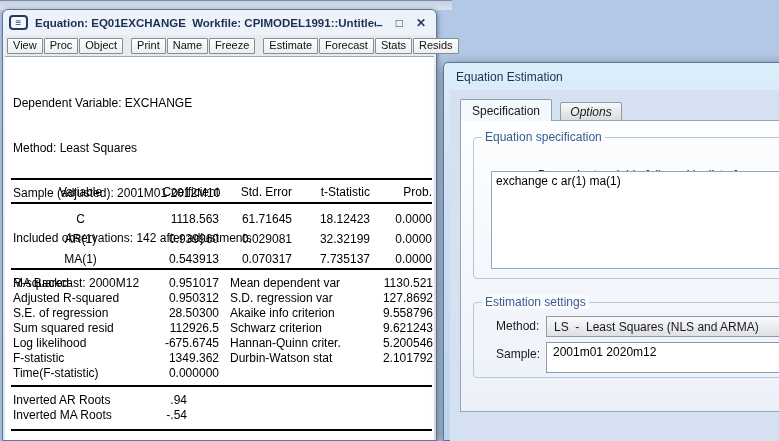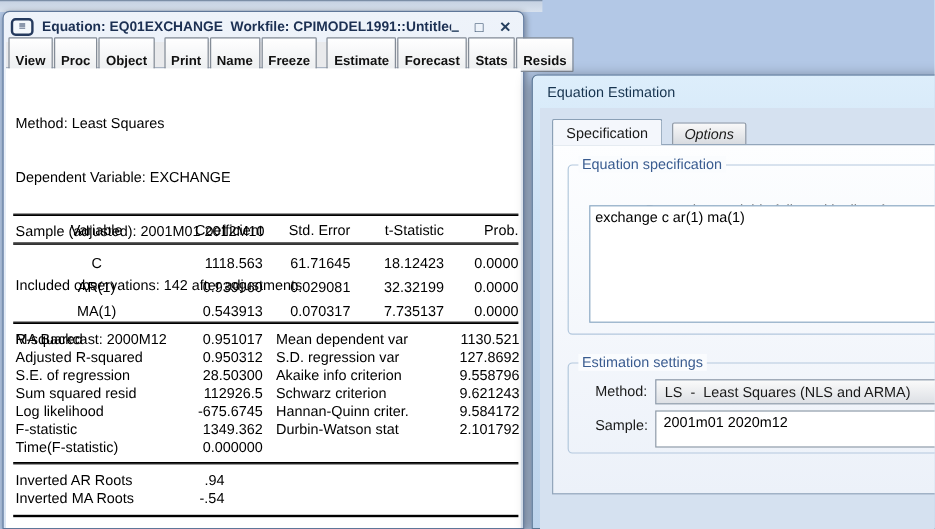--- a/index.html
+++ b/index.html
@@ -22,21 +22,21 @@
   .ewin-title-text { flex:1; margin-left:7px; font-size:11.5px; font-weight:bold;
     color:#1b2f52; white-space:pre; overflow:hidden; }
   .win-controls { display:flex; gap:13px; margin-right:4px; color:#26405f;
     font-weight:bold; font-size:12px; }
   .win-controls span { cursor:default; line-height:14px; }
   .ctrl-min { transform:translateY(2px); }
   .ewin-toolbar { position:absolute; left:2px; right:2px; top:25px; height:22px;
     background:#e9eaec; border-bottom:1px solid #9aa7b8; display:flex; align-items:center;
     padding:0 2px; gap:1px; }
   .tb-btn { font-size:11px; border:1px solid #848c97; background:linear-gradient(#ffffff,#eceef0);
-    padding:13px 5px 2px 5px; color:#111; border-radius:1px; white-space:nowrap;font-weight:bold; }
+    padding:0 5px 2px 5px; color:#111; border-radius:1px; white-space:nowrap; }
   .grp-start { margin-left:7px; }
   .ewin-body { position:absolute; left:2px; right:2px; top:47px; bottom:0;
     background:#fff; font-size:12px; color:#000; }
 
   .summary { position:absolute; left:8px; top:9px; line-height:15px; white-space:pre; }
 
   .sep { position:absolute; left:6px; width:421px; height:2px;
     border-top:1px solid #000; border-bottom:1px solid #000; }
 
   .crow { position:absolute; left:0; width:433px; height:15px; }
@@ -115,22 +115,22 @@
       <button class="tb-btn">Name</button>
       <button class="tb-btn">Freeze</button>
       <button class="tb-btn grp-start">Estimate</button>
       <button class="tb-btn">Forecast</button>
       <button class="tb-btn">Stats</button>
       <button class="tb-btn">Resids</button>
     </div>
 
     <div class="ewin-body">
       <div class="summary">
+        <div>Dependent Variable: EXCHANGE</div>
         <div>Method: Least Squares</div>
-        <div>Dependent Variable: EXCHANGE</div>
         <div>Sample (adjusted): 2001M01 2012M10</div>
         <div>Included observations: 142 after adjustments</div>
         <div>MA Backcast: 2000M12</div>
       </div>
 
       <div class="sep" style="top:121px"></div>
 
       <div class="crow" style="top:128px">
         <span class="cc1">Variable</span>
         <span class="cc2">Coefficient</span>
@@ -186,21 +186,21 @@
       <div class="srow" style="top:264px">
         <span class="sl1">Sum squared resid</span>
         <span class="sv1">112926.5</span>
         <span class="sl2">Schwarz criterion</span>
         <span class="sv2">9.621243</span>
       </div>
       <div class="srow" style="top:279px">
         <span class="sl1">Log likelihood</span>
         <span class="sv1">-675.6745</span>
         <span class="sl2">Hannan-Quinn criter.</span>
-        <span class="sv2">9.584172</span>
+        <span class="sv2">5.200546</span>
       </div>
       <div class="srow" style="top:294px">
         <span class="sl1">F-statistic</span>
         <span class="sv1">1349.362</span>
         <span class="sl2">Durbin-Watson stat</span>
         <span class="sv2">2.101792</span>
       </div>
       <div class="srow" style="top:309px">
         <span class="sl1">Time(F-statistic)</span>
         <span class="sv1">0.000000</span>

